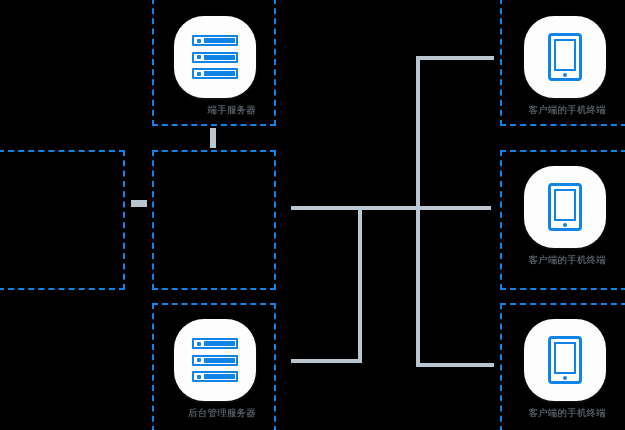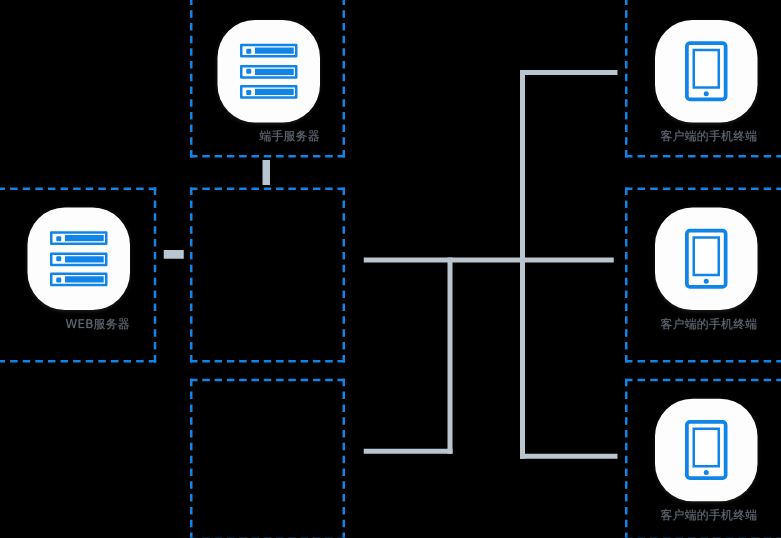--- a/index.html
+++ b/index.html
@@ -63,39 +63,20 @@
 
   <div class="line vl" style="left:416px; top:56px; width:4px; height:311px;"></div>
 
   <div class="line hl" style="left:416px; top:56px; width:78px; height:4px;"></div>
 
   <div class="line hl" style="left:416px; top:363px; width:78px; height:4px;"></div>
 
   <div class="line vl" style="left:358px; top:206px; width:4px; height:157px;"></div>
   <div class="line hl" style="left:291px; top:359px; width:71px; height:4px;"></div>
 
-  <div class="node" style="left:20px; top:166px; width:84px;">
-    <div class="tile">
-      <div class="srv">
-        <div class="bar">
-            <span class="led"></span>
-            <span class="fill"></span>
-          </div>
-        <div class="bar">
-            <span class="led"></span>
-            <span class="fill"></span>
-          </div>
-        <div class="bar">
-            <span class="led"></span>
-            <span class="fill"></span>
-          </div>
-      </div>
-    </div>
-    <div class="caption">WEB服务器</div>
-  </div>
 
   <div class="node" style="left:172px; top:16px; width:84px;">
     <div class="tile">
       <div class="srv">
         <div class="bar">
             <span class="led"></span>
             <span class="fill"></span>
           </div>
         <div class="bar">
             <span class="led"></span>
@@ -104,20 +85,39 @@
         <div class="bar">
             <span class="led"></span>
             <span class="fill"></span>
           </div>
       </div>
     </div>
     <div class="caption">端手服务器</div>
   </div>
 
 
+  <div class="node" style="left:172px; top:319px; width:84px;">
+    <div class="tile">
+      <div class="srv">
+        <div class="bar">
+            <span class="led"></span>
+            <span class="fill"></span>
+          </div>
+        <div class="bar">
+            <span class="led"></span>
+            <span class="fill"></span>
+          </div>
+        <div class="bar">
+            <span class="led"></span>
+            <span class="fill"></span>
+          </div>
+      </div>
+    </div>
+    <div class="caption">后台管理服务器</div>
+  </div>
 
   <div class="node" style="left:522px; top:16px; width:84px;">
     <div class="tile">
       <div class="phone">
         <div class="screen"></div>
           <div class="home"></div>
       </div>
     </div>
     <div class="caption">客户端的手机终端</div>
   </div>

